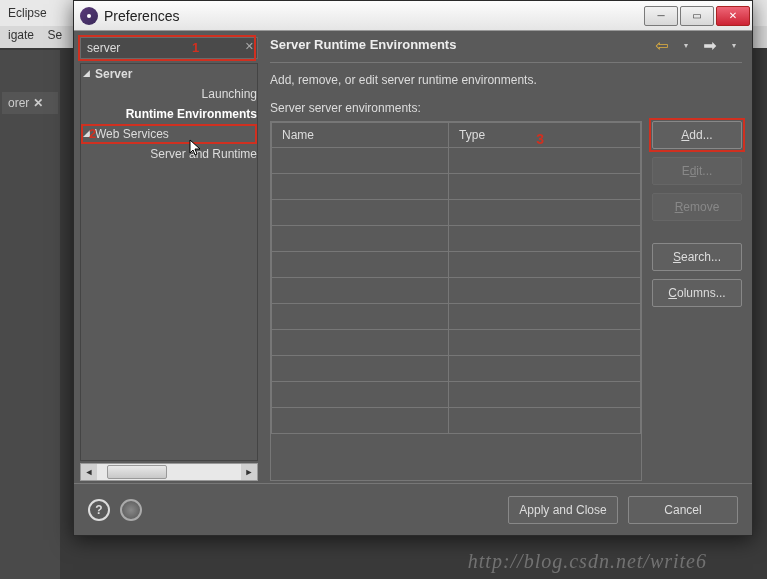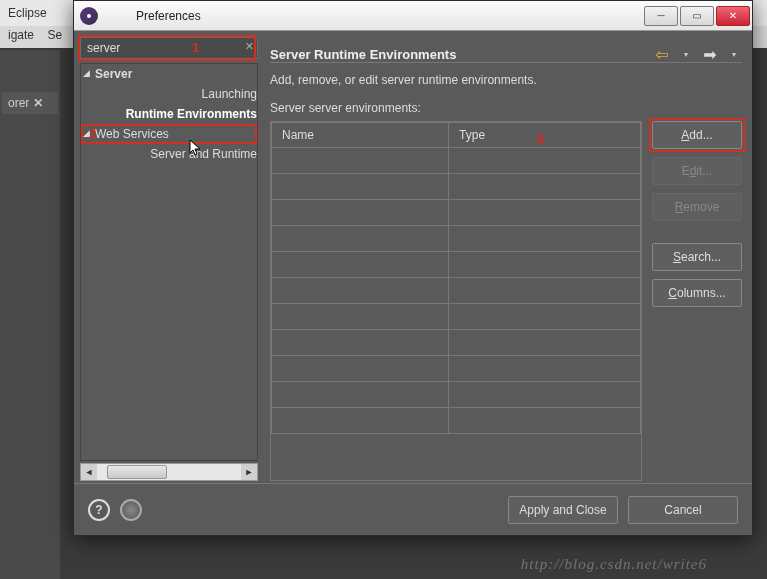--- a/index.html
+++ b/index.html
@@ -15,21 +15,21 @@
     .close-x { margin-left:4px; font-weight:bold; }
     
     
     .dialog { position:absolute; left:73px; top:0; width:680px; height:536px; 
       background:#5a5a5a; border:1px solid #2a2a2a; box-shadow:0 4px 20px rgba(0,0,0,0.6); }
     .titlebar { height:30px; background:linear-gradient(#fdfdfd,#e5e5e5); display:flex; align-items:center; 
       padding:0 2px 0 6px; border-bottom:1px solid #999; }
     .titlebar-icon { width:18px; height:18px; background:linear-gradient(135deg,#5a3a7a,#3a2a5a); 
       border-radius:50%; margin-right:6px; position:relative; display:flex; align-items:center; justify-content:center;}
     .titlebar-icon::after{content:"";width:4px;height:4px;background:#fff;border-radius:50%;}
-    .titlebar-text { color:#222; font-size:12px; flex:1;margin-left:32px; }
+    .titlebar-text { color:#222; font-size:14px; flex:1; }
     .winbtns { display:flex; gap:2px; }
     .winbtn { width:34px; height:20px; border:1px solid #7a7a7a; background:linear-gradient(#f2f2f2,#d8d8d8); 
       display:flex; align-items:center; justify-content:center; font-size:10px; color:#333; border-radius:2px; cursor:pointer;}
     .winbtn.close { background:linear-gradient(#e67,#c23); color:#fff; border-color:#a22;}
     
     .dlg-body { position:absolute; top:30px; left:0; right:0; bottom:0; background:#5a5a5a; display:flex; flex-direction:column;}
     .main-row { flex:1; display:flex; padding:6px 10px 2px 6px; }
     
     
     .tree-col { width:178px; display:flex; flex-direction:column; margin-right:12px;}
@@ -47,21 +47,21 @@
     .red-box2 { position:absolute; left:0px; top:60px; width:176px; height:20px; border:2px solid #d03020; pointer-events:none; z-index:2;}
     .ann2 { position:absolute; left:8px; top:62px; color:#d03020; font-weight:bold; font-size:13px; z-index:3;}
     .cursor { position:absolute; left:108px; top:75px; pointer-events:none; z-index:4;}
     .hscrollbar { height:18px; background:#e8e8e8; margin-top:2px; display:flex; align-items:center; border:1px solid #999;}
     .hscrollbar .arrow { width:16px; height:16px; background:#d0d0d0; text-align:center; font-size:9px; color:#333; line-height:16px;}
     .hscrollbar .thumb { height:14px; width:60px; background:#c0c0c0; border:1px solid #999; margin-left:10px; border-radius:2px;
       background:linear-gradient(#e8e8e8,#c8c8c8);}
     
     
     .content-col { flex:1; display:flex; flex-direction:column;}
-    .content-header { display:flex; align-items:flex-end; height:26px; border-bottom:1px solid #777; margin-bottom:10px;}
+    .content-header { display:flex; align-items:flex-start; height:26px; border-bottom:1px solid #777; margin-bottom:10px;}
     .content-title { color:#eee; font-size:13px; font-weight:bold; flex:1;}
     .nav-arrows { display:flex; gap:8px; align-items:center;}
     .arr { width:16px; height:16px; display:inline-flex; align-items:center; justify-content:center; cursor:pointer;}
     .arr.back { color:#e0b040; font-size:16px;}
     .arr.fwd { color:#ddd; font-size:16px;}
     .arr.dd { color:#ccc; font-size:8px;}
     .content-desc { color:#ddd; margin-bottom:14px;}
     .content-label { color:#ddd; margin-bottom:6px;}
     .table-button-row { display:flex; gap:10px; flex:1;}
     .table-wrap { flex:1; border:1px solid #777; background:#5a5a5a; }
@@ -77,21 +77,21 @@
     .red-box3 { position:absolute; left:-3px; top:-3px; width:96px; height:34px; border:2px solid #d03020; pointer-events:none;}
     
     .footer { height:52px; border-top:1px solid #777; display:flex; align-items:center; padding:0 14px;}
     .help-icons { display:flex; gap:10px; flex:1;}
     .help-circle { width:22px; height:22px; border:2px solid #ddd; border-radius:50%; 
       display:flex; align-items:center; justify-content:center; color:#ddd; font-weight:bold; cursor:pointer;}
     .footer-btns { display:flex; gap:10px;}
     .fbtn { width:110px; height:28px; background:#5f5f5f; border:1px solid #888; color:#ddd; cursor:pointer; 
       display:flex; align-items:center; justify-content:center; border-radius:2px;}
     
-    .watermark { position:absolute; right:60px; bottom:6px; color:#aaa; font-size:15px; opacity:0.5; 
+    .watermark { position:absolute; right:60px; bottom:6px; color:#aaa; font-size:20px; opacity:0.5; 
       font-style:italic; font-family:serif; letter-spacing:1px;}
     u{text-decoration:underline;}
   </style>
 </head>
 <body>
 
 <div class="eclipse-bg">
   <div class="eclipse-topbar">
     <span>Eclipse</span>
   </div>

